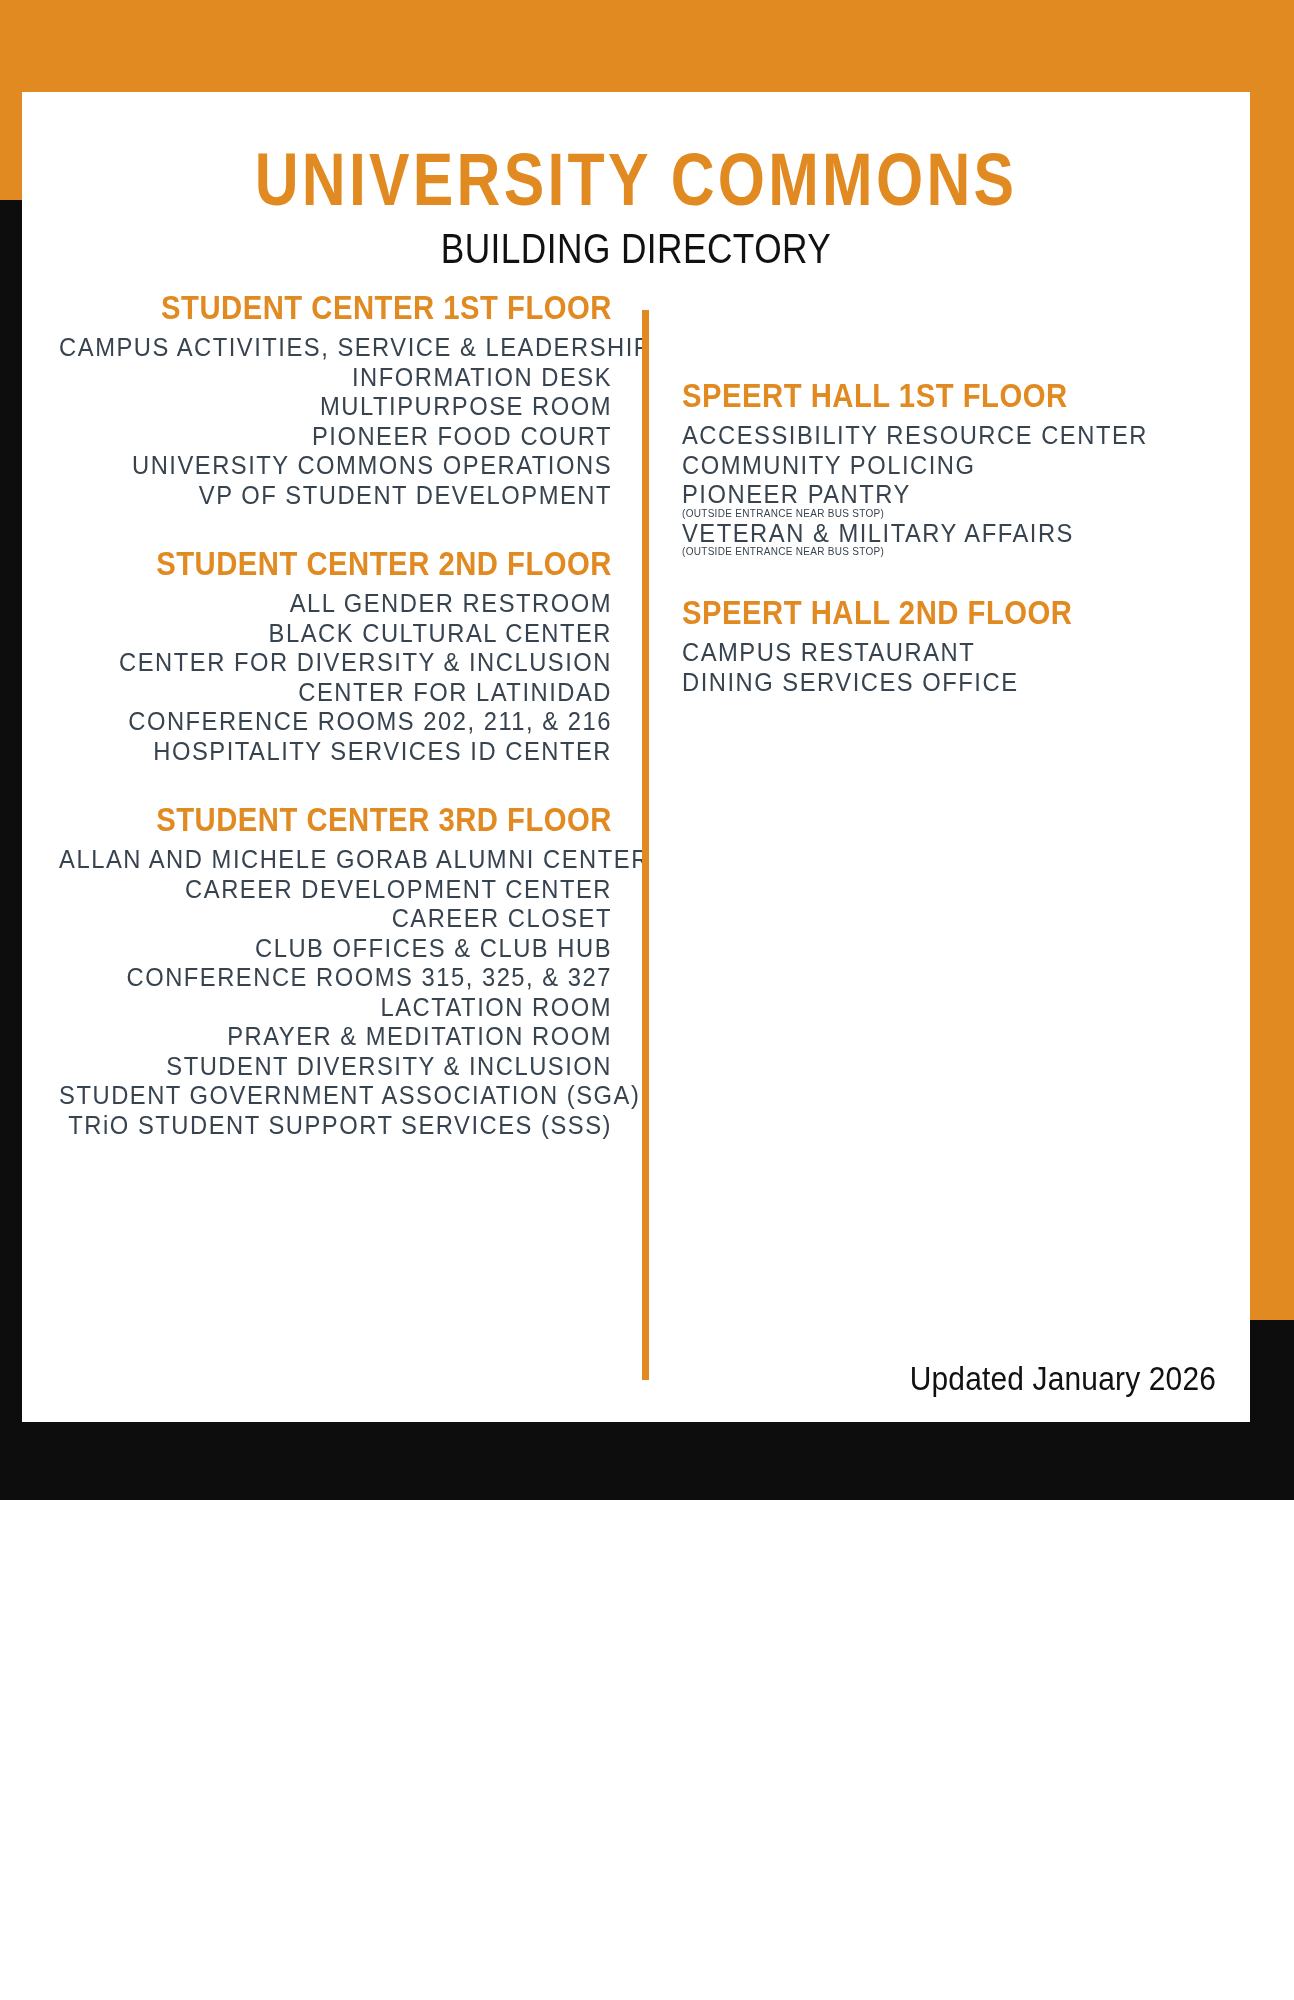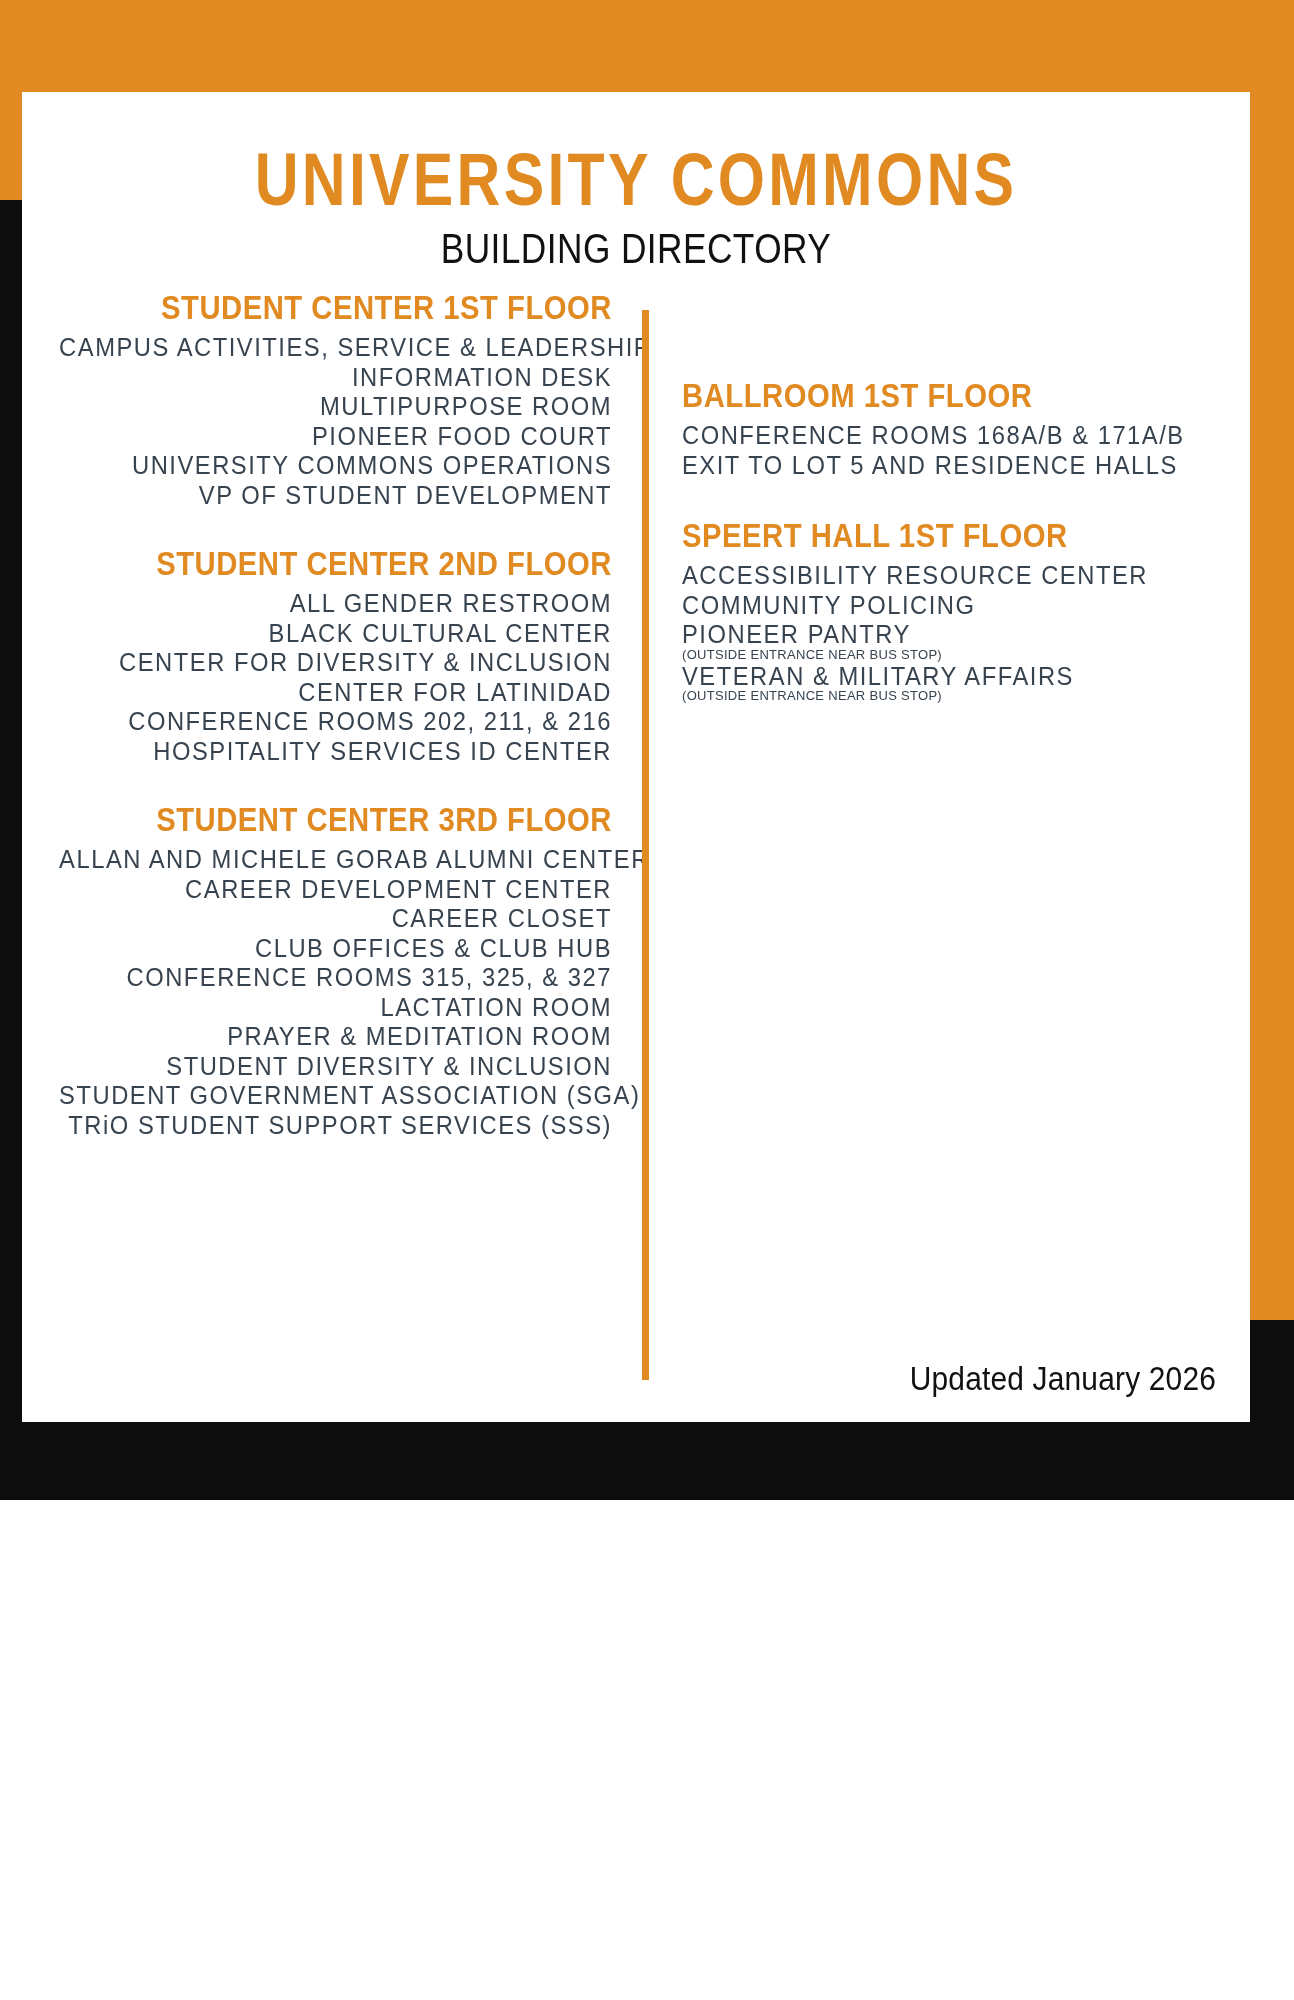--- a/index.html
+++ b/index.html
@@ -144,21 +144,21 @@
     color: #37434F;
     white-space: nowrap;
     margin: 0;
   }
   .col-left .entry { transform: scaleX(0.95); transform-origin: right center; }
   .col-right .entry { transform: scaleX(0.95); transform-origin: left center; }
 
   .entry-note {
     font-family: "Liberation Sans", sans-serif;
     font-weight: 400;
-    font-size: 13px;
+    font-size: 10px;
     letter-spacing: 0.3px;
     color: #37434F;
     white-space: nowrap;
     margin: -2px 0 0 0;
     line-height: 1.1;
   }
   .col-right .entry-note { transform-origin: left center; }
 
   
   .col-left .section { margin-bottom: 34px; }
@@ -233,37 +233,37 @@
           <div class="entry">STUDENT GOVERNMENT ASSOCIATION (SGA)</div>
           <div class="entry">TRiO STUDENT SUPPORT SERVICES (SSS)</div>
         </div>
 
       </div>
 
       <div class="divider"></div>
 
       <div class="col-right">
 
-        <div class="section">
-          <div class="section-heading">BALLROOM 1ST FLOOR</div>
-          <div class="entry">CONFERENCE ROOMS 168A/B &amp; 171A/B</div>
-          <div class="entry">EXIT TO LOT 5 AND RESIDENCE HALLS</div>
-        </div>
 
 
         <div class="section">
           <div class="section-heading">SPEERT HALL 1ST FLOOR</div>
           <div class="entry">ACCESSIBILITY RESOURCE CENTER</div>
           <div class="entry">COMMUNITY POLICING</div>
           <div class="entry">PIONEER PANTRY</div>
           <div class="entry-note">(OUTSIDE ENTRANCE NEAR BUS STOP)</div>
           <div class="entry">VETERAN &amp; MILITARY AFFAIRS</div>
           <div class="entry-note">(OUTSIDE ENTRANCE NEAR BUS STOP)</div>
         </div>
 
+        <div class="section">
+          <div class="section-heading">SPEERT HALL 2ND FLOOR</div>
+          <div class="entry">CAMPUS RESTAURANT</div>
+          <div class="entry">DINING SERVICES OFFICE</div>
+        </div>
 
       </div>
 
     </div>
 
     <div class="footer">Updated January 2026</div>
 
   </div>
 </div>
 

